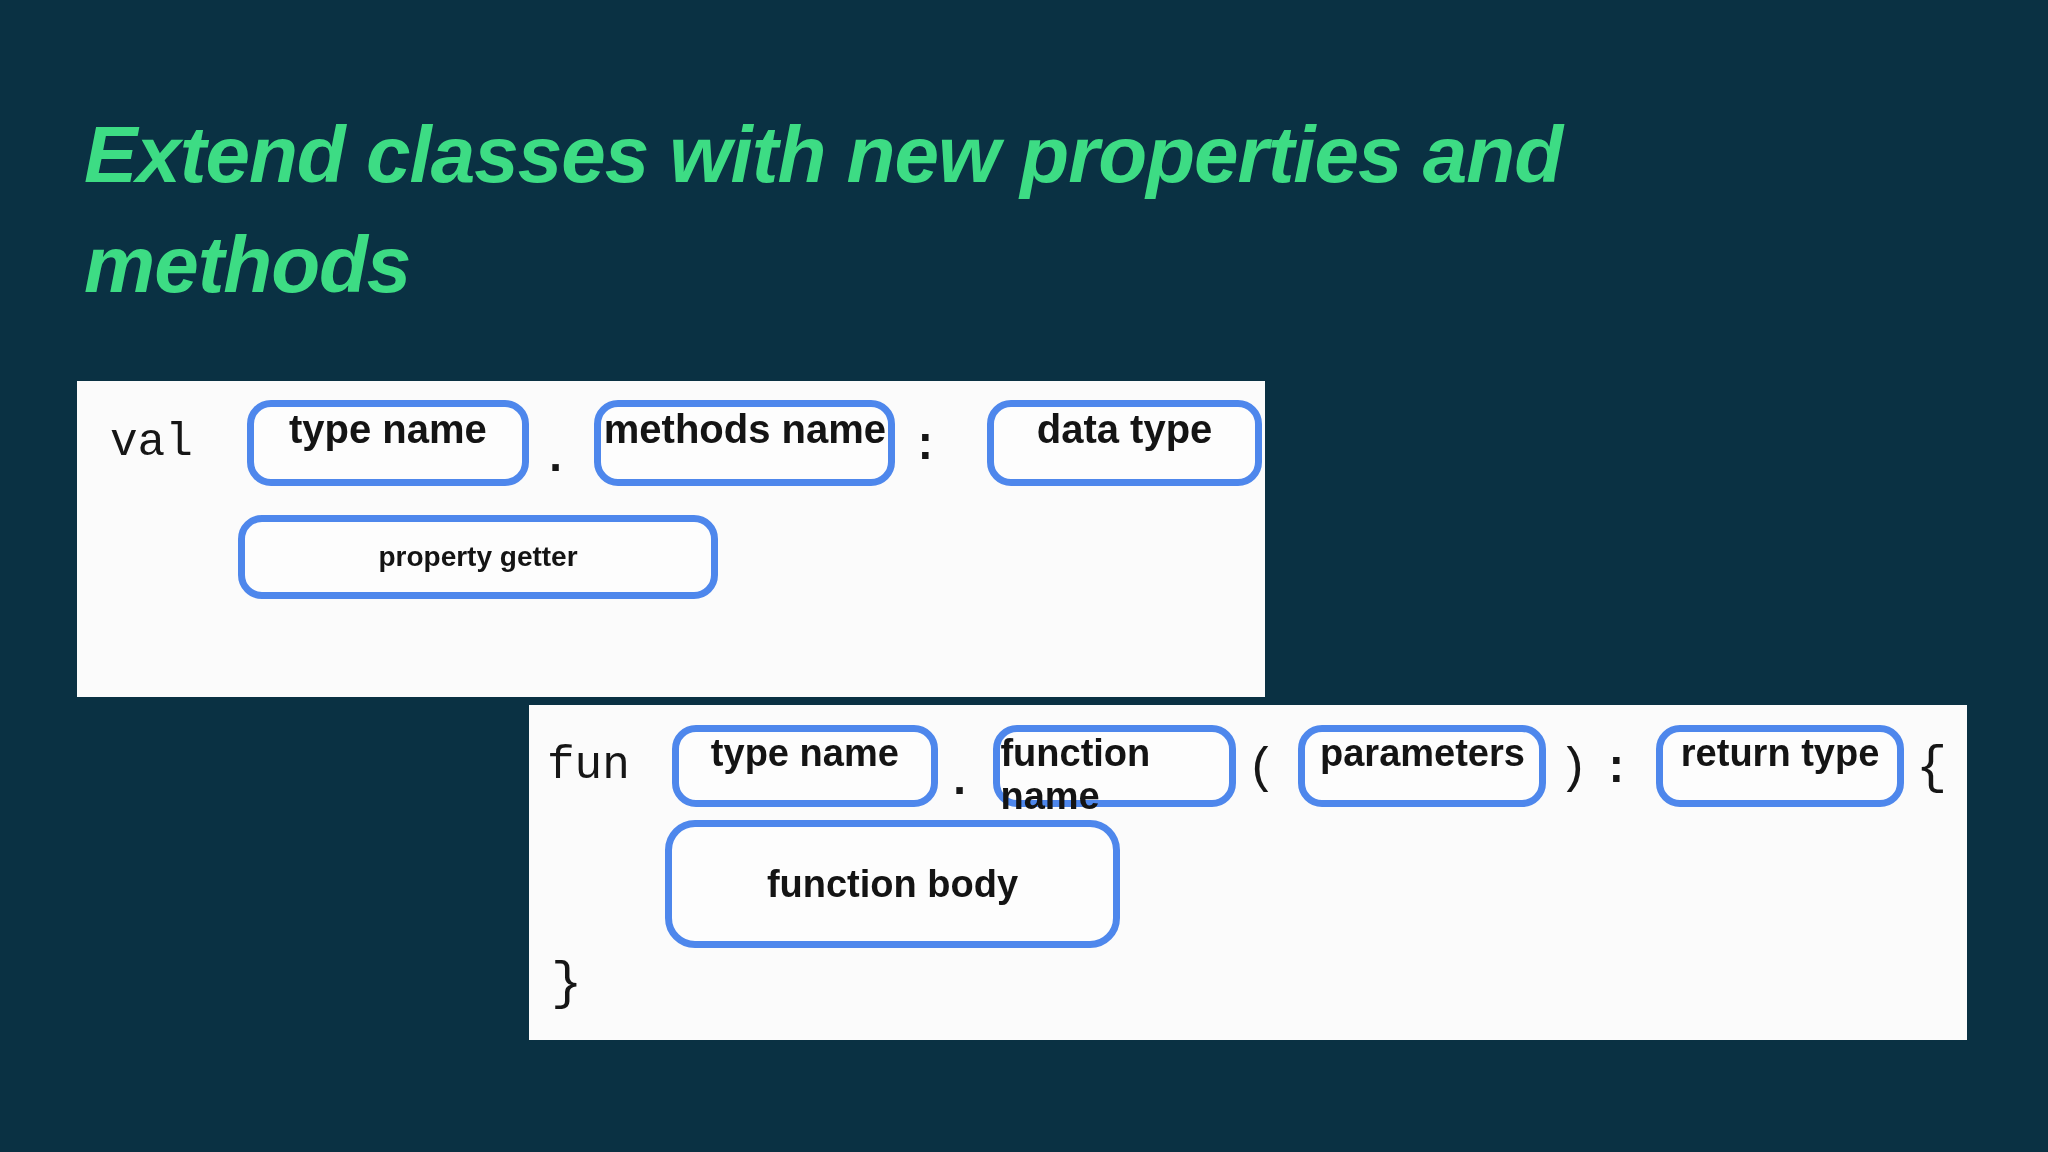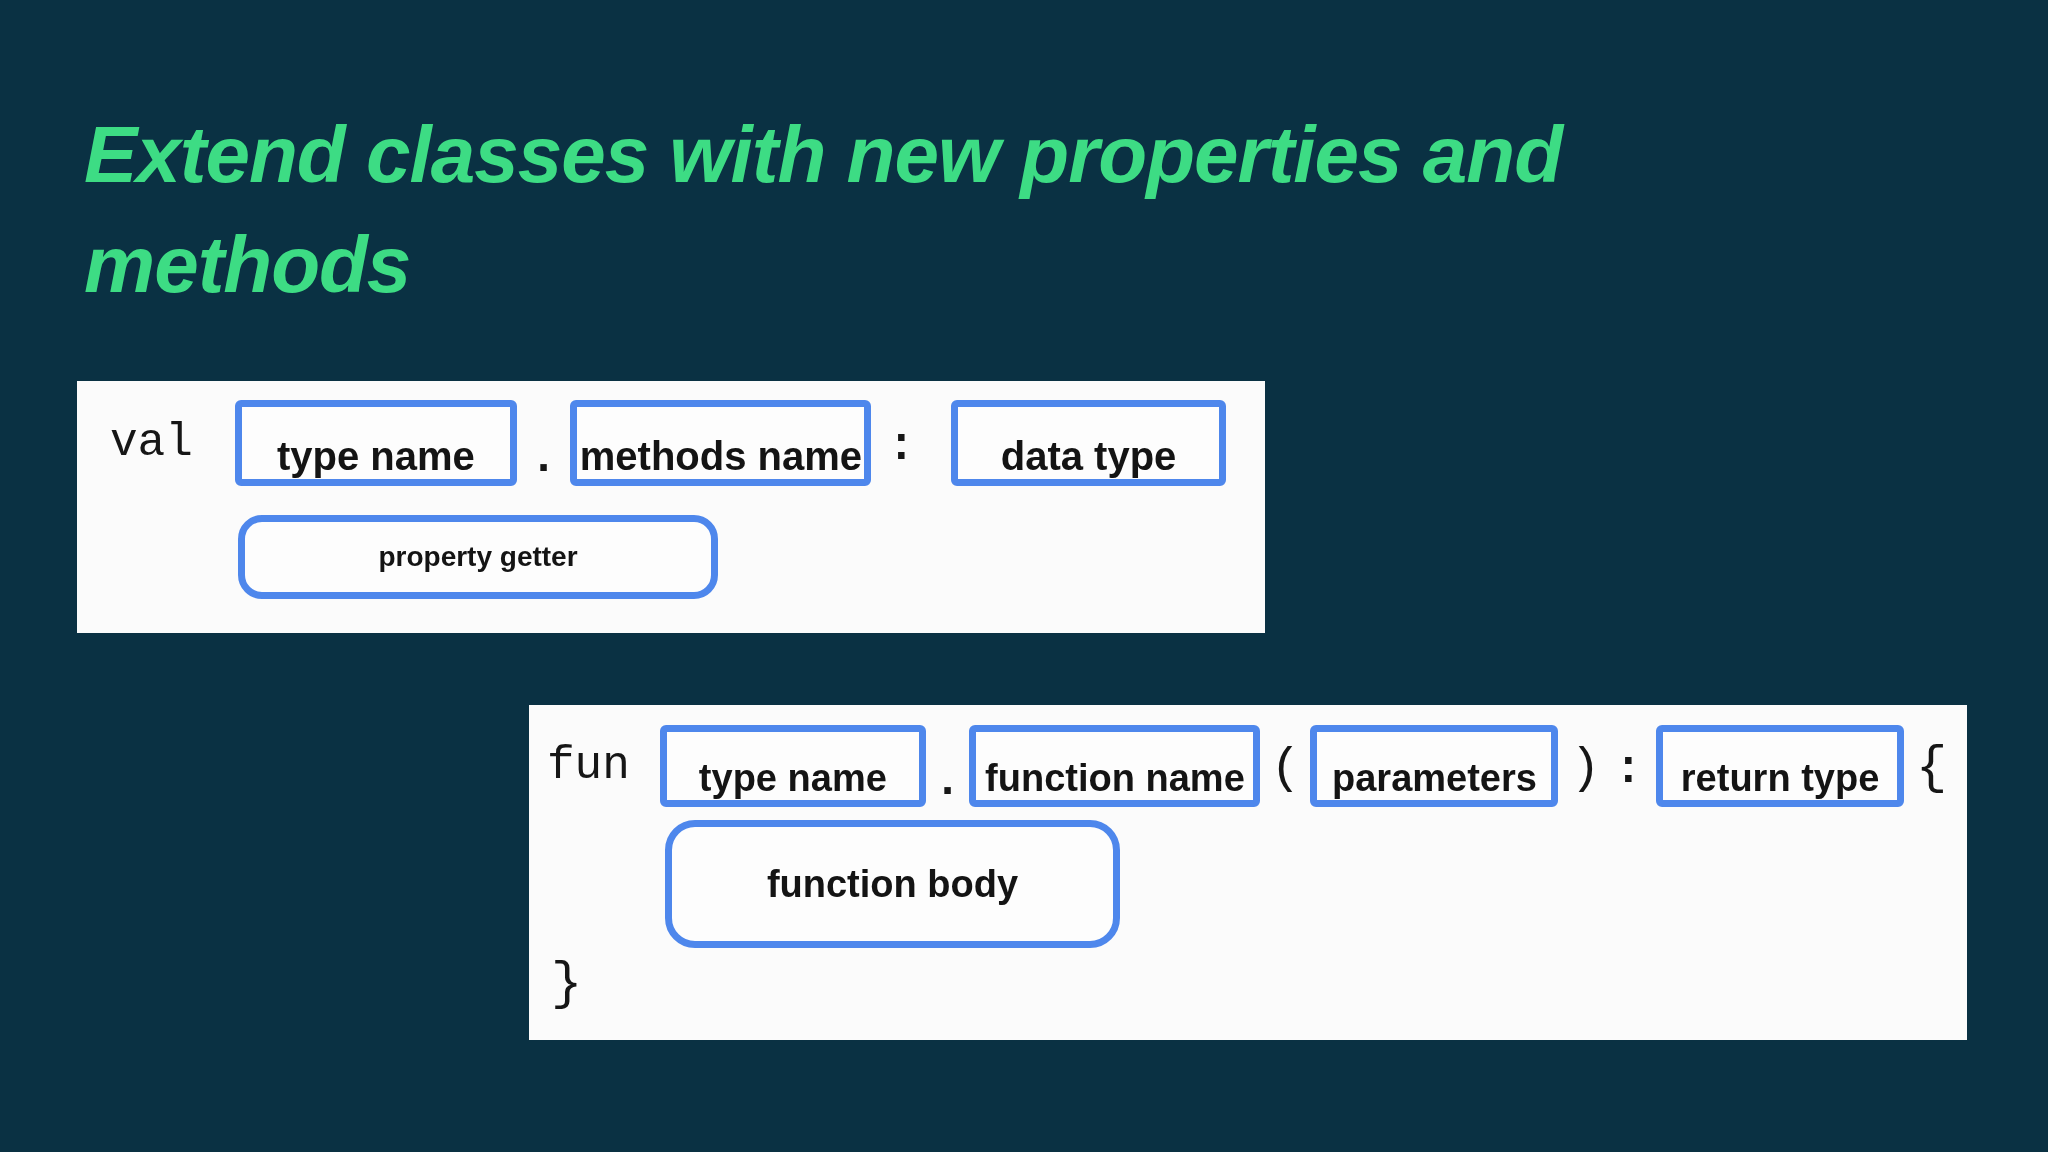--- a/index.html
+++ b/index.html
@@ -19,21 +19,21 @@
     font-weight: 700;
     font-size: 80px;
     line-height: 110px;
     letter-spacing: -1px;
     font-style: italic;
   }
   .panel {
     position: absolute;
     background: #fbfbfb;
   }
-  .panel-property { left: 77px;  top: 381px; width: 1188px; height: 252px; }
+  .panel-property { left: 77px;  top: 381px; width: 1188px; height: 316px; }
   .panel-function { left: 529px; top: 705px; width: 1402px; height: 335px; padding-left: 36px; }
 
   .syntax-row {
     position: absolute;
     display: flex;
     align-items: center;
   }
   .panel-property .syntax-row { left: 33px; top: 19px; height: 86px; }
   .panel-function .syntax-row { left: 18px; top: 20px; height: 82px; }
 
@@ -54,27 +54,28 @@
   .punct-paren { font-size: 50px; transform: translateY(2px); }
   .paren-open  { margin: 0 10px; }
   .paren-close { margin-left: 12px; margin-right: 4px; }
   .punct-brace { font-size: 52px; transform: translateY(2px); }
   .brace-open  { margin-left: 12px; }
 
   .syntax-box {
     box-sizing: border-box;
     background: #fdfdfd;
     border: 7px solid #4e87ec;
-    border-radius: 6px;
+    border-radius: 24px;
     display: flex;
-    align-items: flex-end;
+    align-items: flex-start;
     justify-content: center;
     color: #141414;
     font-weight: 600;
     flex: 0 0 auto;
+    margin-left: 12px;
   }
   .panel-property .syntax-box { height: 86px; font-size: 40px; }
   .panel-function .syntax-box { height: 82px; font-size: 38px; }
 
   .box-row2 {
     position: absolute;
     box-sizing: border-box;
     background: #fdfdfd;
     border: 7px solid #4e87ec;
     display: flex;
@@ -127,21 +128,21 @@
     </div>
   </div>
 
   <div class="panel panel-function">
     <div class="syntax-row">
       <span class="code kw-fun">fun</span>
       <div class="syntax-box" style="width:266px">
         <span>type name</span>
       </div>
       <span class="code punct-dot">.</span>
-      <div class="syntax-box" style="width:291px">
+      <div class="syntax-box" style="width:243px">
         <span>function name</span>
       </div>
       <span class="code punct-paren paren-open">(</span>
       <div class="syntax-box" style="width:248px">
         <span>parameters</span>
       </div>
       <span class="code punct-paren paren-close">)</span>
       <span class="code punct-colon">:</span>
       <div class="syntax-box" style="width:248px">
         <span>return type</span>

